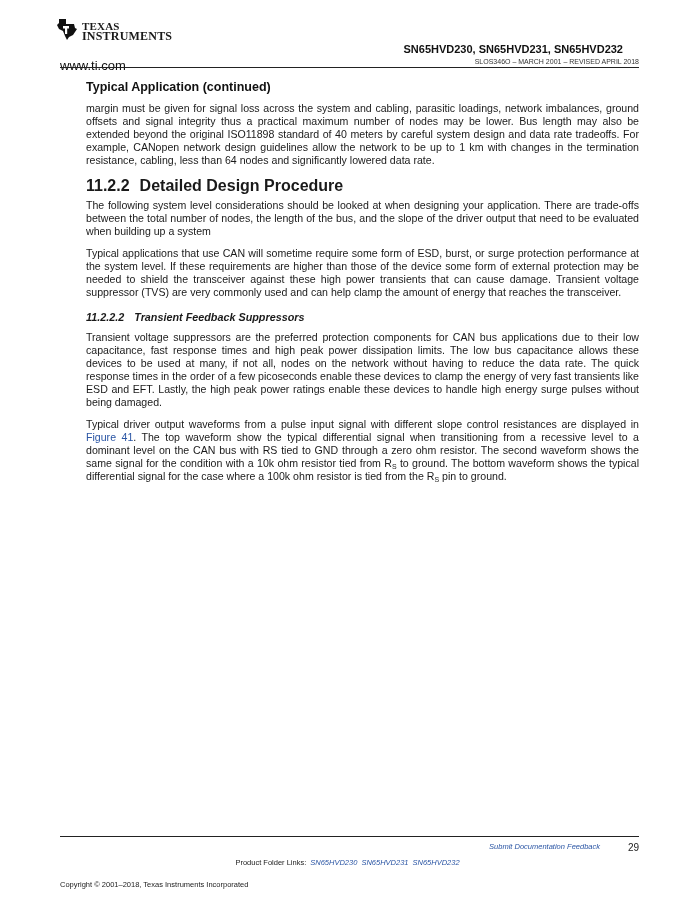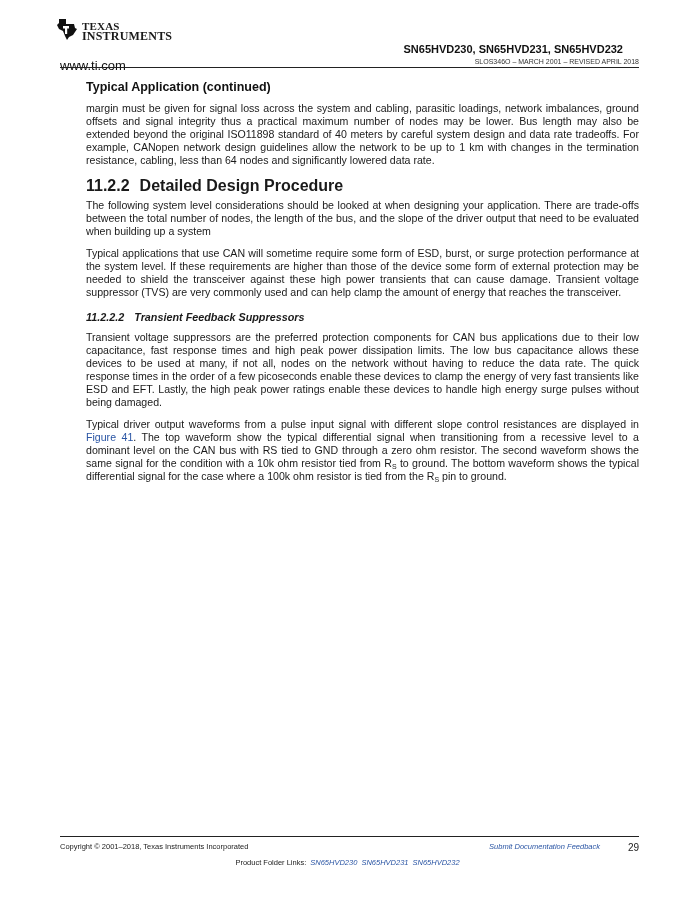--- a/index.html
+++ b/index.html
@@ -17,21 +17,21 @@
   .docid { position: absolute; right: 56px; top: 58px; font-size: 7px; color: #333; }
   .content { position: absolute; left: 60px; right: 56px; top: 81px; font-size: 10.6px; line-height: 13px; margin-left: 26px; }
   h2.sec { font-size: 12.5px; font-weight: bold; margin: 0 0 8px 0; color: #111; }
   p { margin: 0 0 9px 0; text-align: justify; }
   h3.sub { font-size: 16px; font-weight: bold; margin: 12px 0 7px 0; }
   h4.subsub { font-size: 10.8px; font-weight: bold; font-style: italic; margin: 12px 0 7px 0; }
   .num { display: inline-block; margin-right: 10px; }
   a.link { color: #2a55a4; text-decoration: none; }
   sub { font-size: 7px; vertical-align: -2px; line-height: 0; }
   .footer-rule { position: absolute; left: 60px; right: 56px; top: 836px; border-top: 1px solid #222; }
-  .copyright { position: absolute; left: 60px; top: 842px; font-size: 7.5px; color: #222; }
+  .copyright { position: absolute; left: 60px; top: 880px; font-size: 7.5px; color: #222; }
   .feedback { position: absolute; right: 95px; top: 842px; font-size: 7.5px; font-style: italic; color: #2a55a4; }
   .pagenum { position: absolute; right: 56px; top: 842px; font-size: 10px; color: #222; }
   .folder { position: absolute; left: 0; right: 0; top: 858px; text-align: center; font-size: 7.5px; color: #222; }
   .folder a { color: #2a55a4; font-style: italic; text-decoration: none; margin-left: 4px; }
 </style>
 </head>
 <body>
 
 <div class="logo">
   <svg width="22" height="24" viewBox="0 0 22 24">

